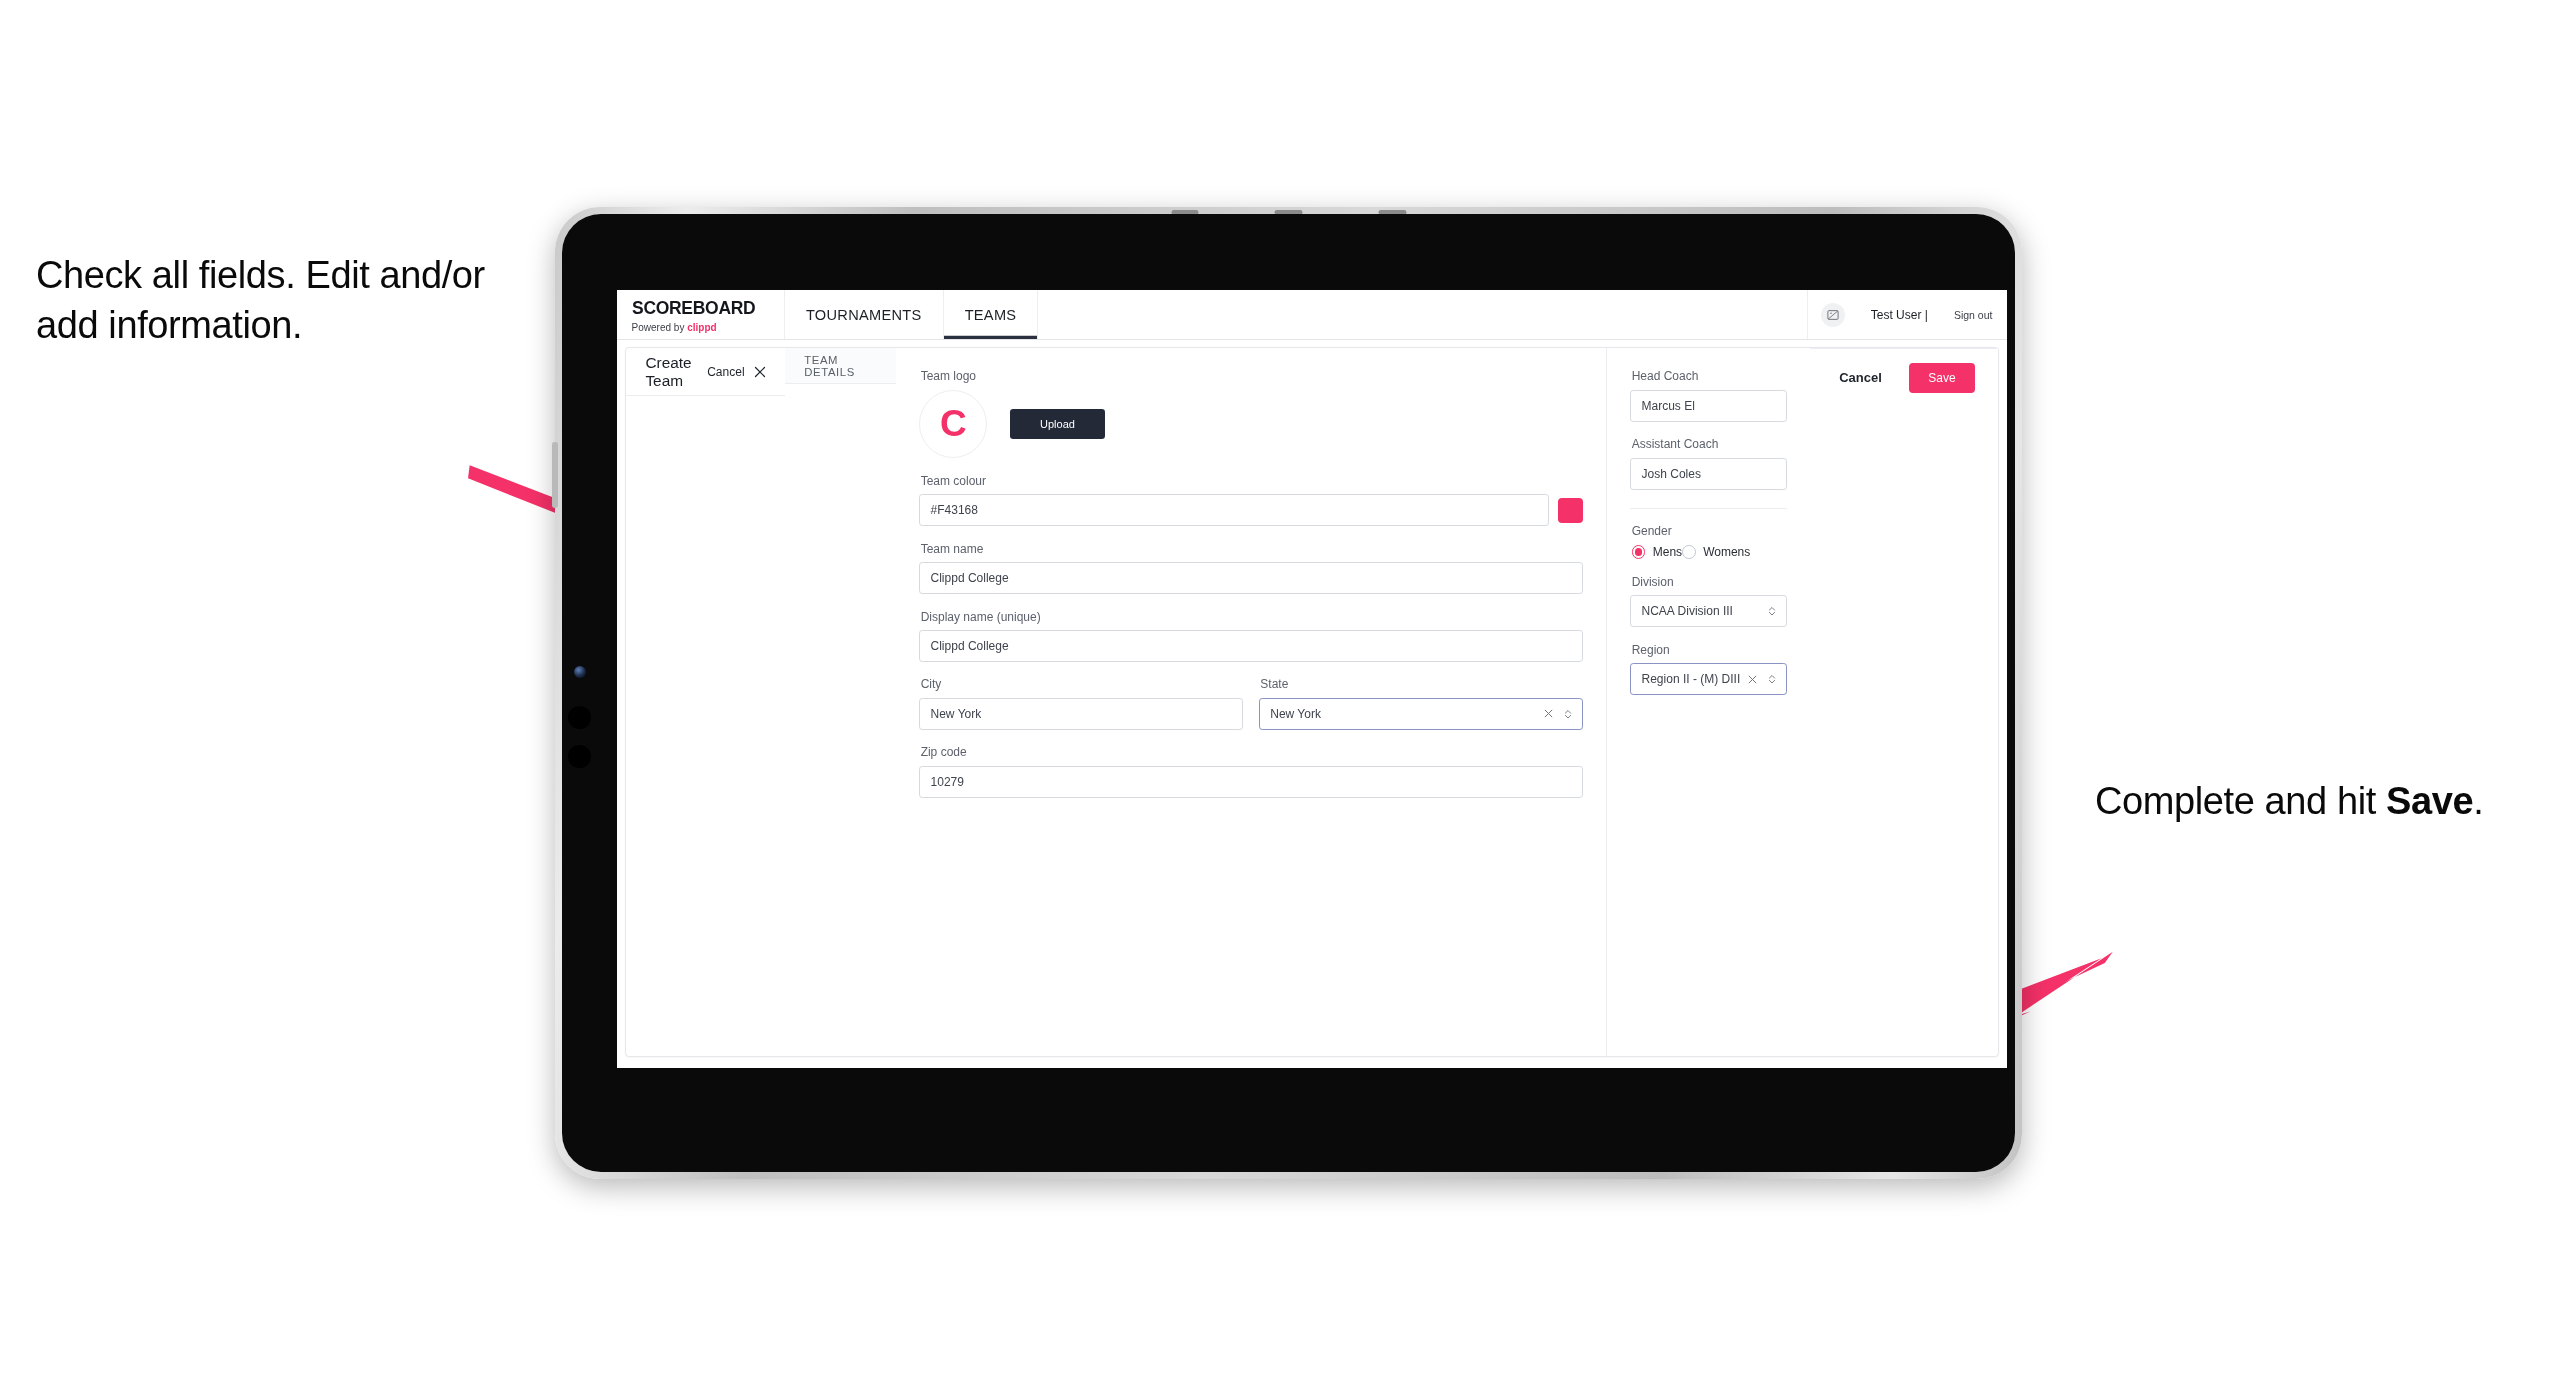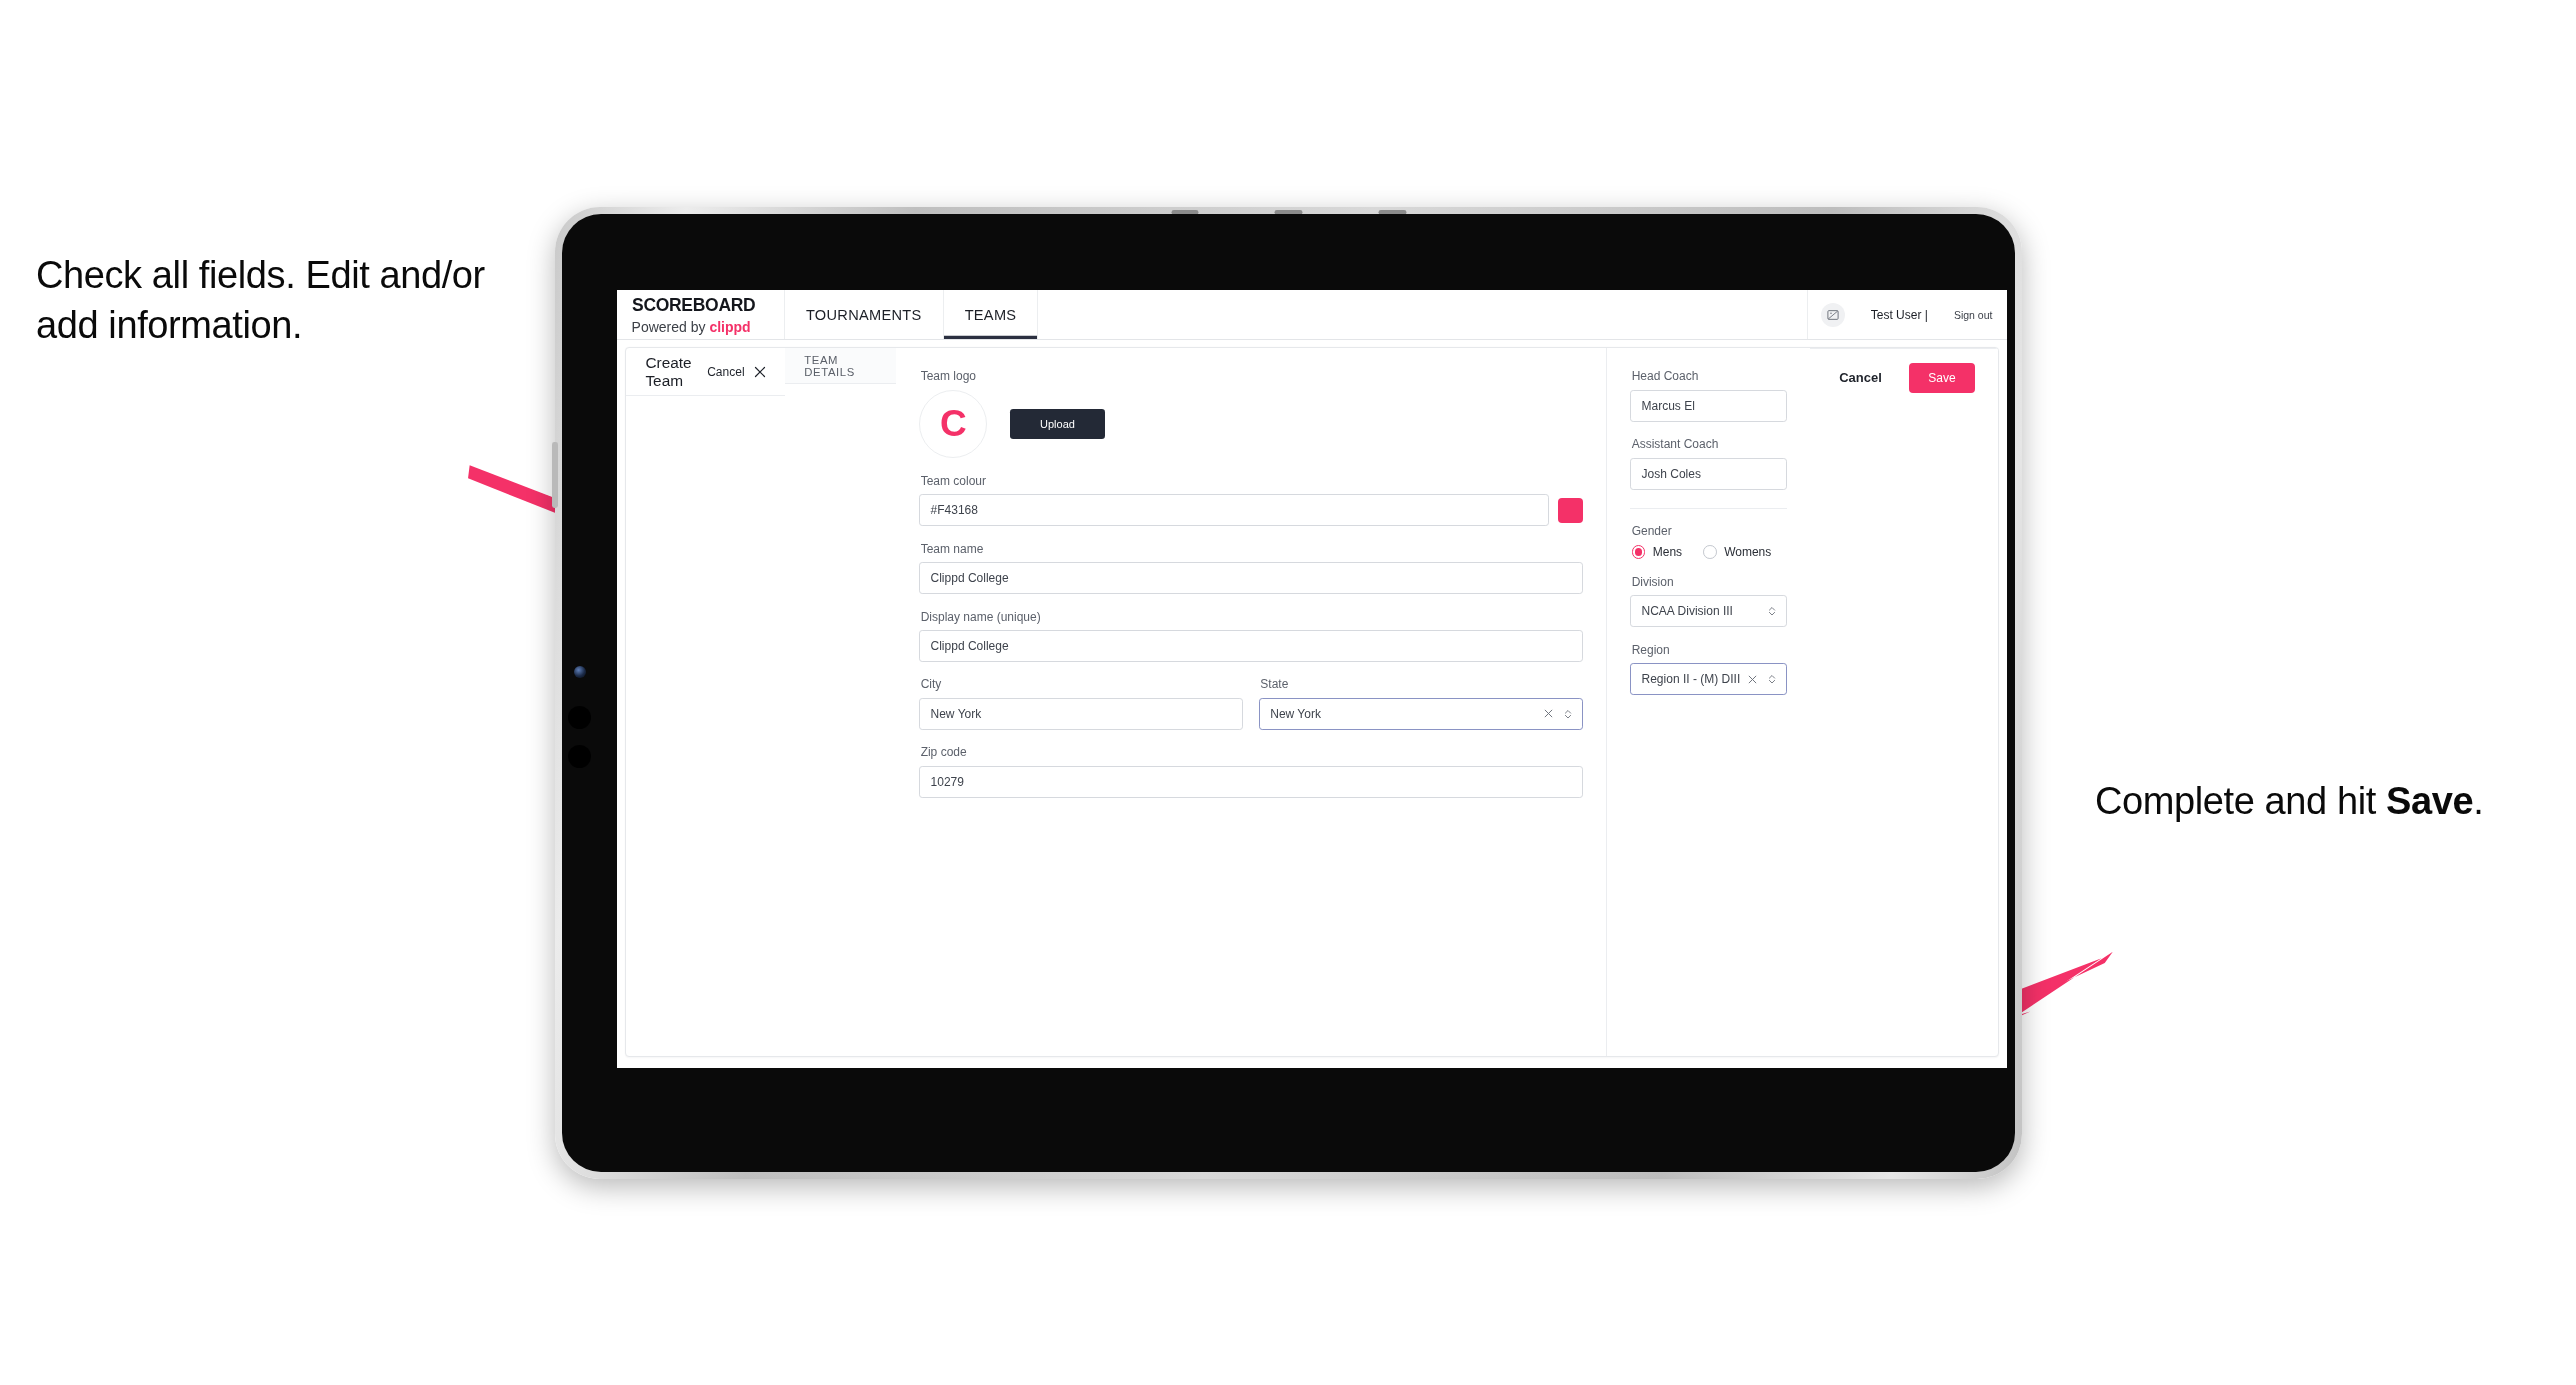--- a/index.html
+++ b/index.html
@@ -37,21 +37,21 @@
   #screen{position:absolute;left:62px;top:83px;width:1390px;height:778px;
           background:#ffffff;overflow:hidden;}
 
   
   .topnav{height:49px;background:#fff;border-bottom:0.8px solid #e3e5e8;
           display:flex;align-items:stretch;position:relative;}
   .brand{display:flex;flex-direction:column;justify-content:center;
          padding:0 21px 0 14.6px;border-right:0.8px solid #eceef0;}
   .brand .bn{font-size:18.6px;font-weight:700;letter-spacing:-0.3px;color:#14161c;
              font-family:"Liberation Sans",sans-serif;transform:scaleX(.94);transform-origin:left;}
-  .brand .bs{font-size:14px;color:#3b3f46;margin-top:3px;}
+  .brand .bs{font-size:10px;color:#3b3f46;margin-top:3px;}
   .brand .bs em{font-style:normal;color:#f43168;font-weight:700;}
   .tab{display:flex;align-items:center;padding:0 21px;font-size:14.6px;color:#1c1f26;
        letter-spacing:0.3px;border-right:0.8px solid #eceef0;cursor:pointer;}
   .tab.active{box-shadow:inset 0 -3.2px 0 #2b3040;}
   .nav-spacer{flex:1;border-right:0.8px solid #eceef0;}
   .usr{display:flex;align-items:center;gap:26px;padding:0 14.6px 0 13px;}
   .av{width:24px;height:24px;border-radius:50%;background:#f0f1f3;
       display:flex;align-items:center;justify-content:center;}
   .usr .un{font-size:12px;color:#1c1f26;}
   .usr .so{font-size:10.5px;color:#3c4049;cursor:pointer;}
@@ -93,21 +93,21 @@
   .swatch{width:25px;height:25px;border-radius:4px;flex:none;}
 
   .two{display:flex;gap:15.4px;}
   .two>div{flex:1;}
 
   .sel{justify-content:space-between;}
   .sel .sv{flex:1;overflow:hidden;white-space:nowrap;text-overflow:ellipsis;}
   .sel .ic{display:flex;align-items:center;gap:10.5px;color:#6d727b;flex:none;margin-left:8px;}
 
   .divline{height:0.8px;background:#ebedf0;margin:18px 0 16px 0;}
-  .radios{display:flex;align-items:center;gap:21px;margin:0 0 16px 1.6px;}
+  .radios{display:flex;align-items:center;margin:0 0 16px 1.6px;}
   .rad{display:flex;align-items:center;gap:7.3px;font-size:12px;color:#2a2e36;cursor:pointer;}
   .ring{width:13.8px;height:13.8px;border-radius:50%;border:1.3px solid #c3c7ce;
         display:flex;align-items:center;justify-content:center;box-sizing:border-box;}
   .ring.on{border-color:#f43168;}
   .ring.on i{width:7.3px;height:7.3px;border-radius:50%;background:#f43168;display:block;}
 
   .foot{height:57px;border-top:0.8px solid #ebedf0;display:flex;align-items:center;
         justify-content:flex-end;gap:21px;padding:0 23px;background:#fff;}
   .btn-cancel{font-size:13px;font-weight:700;color:#1f232b;background:none;border:none;cursor:pointer;}
   .btn-save{background:#f43168;color:#fff;font-size:12px;border:none;border-radius:4px;

